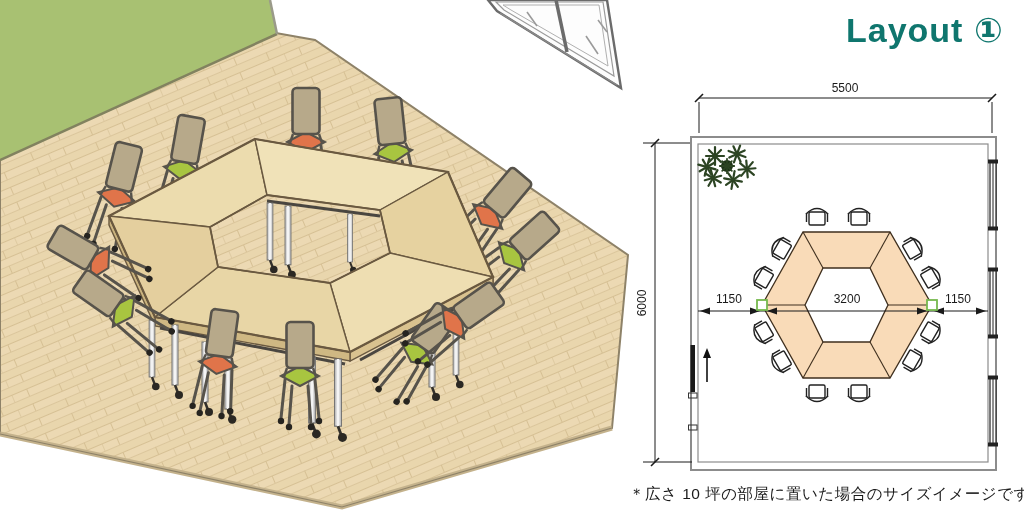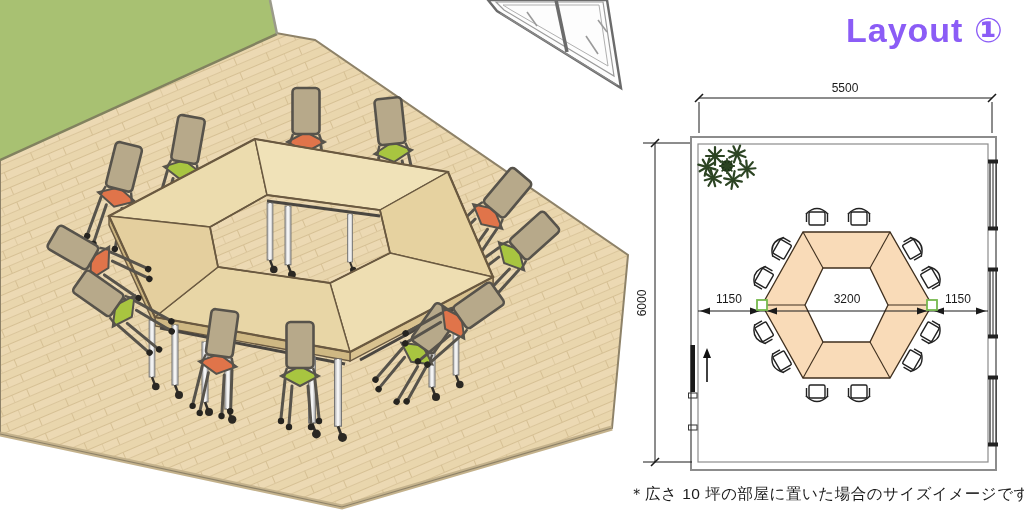--- a/index.html
+++ b/index.html
@@ -1,20 +1,20 @@
 <!DOCTYPE html>
 <html style="--wall-green: #a8c172; --floor-wood: #ecd9b3; --floor-seam: #d6c094; --table-wood: #ebd9ac; --table-edge: #6a5940; --plan-table-fill: #f9dbb8; --plan-outline: #3f2f1e; --seat-orange: #e0744a; --seat-green: #a8c540; --chair-back-tan: #b7a98a; --chair-frame: #57534b; --wall-line-gray: #8c8c8c; --dimension-black: #1a1a1a; --marker-green: #76b94e; --plant-green: #2c4423; --metal-silver: #d8d8d8;"><head>
 <meta charset="utf-8">
 <style>
   html,body{margin:0;padding:0;background:#fff;}
   body{width:1024px;height:519px;position:relative;overflow:hidden;
        font-family:"Liberation Sans","DejaVu Sans",sans-serif;}
   #stage{position:absolute;left:0;top:0;}
   .title{position:absolute;left:846px;top:10px;font-size:34px;font-weight:bold;
-         color:#8b5cf6;letter-spacing:1px;white-space:nowrap;}
+         color:#0f766e;letter-spacing:1px;white-space:nowrap;}
   .footnote{position:absolute;left:629px;top:484px;font-size:15.5px;color:#1a1a1a;
             letter-spacing:.5px;white-space:nowrap;}
   .dim-text{font-size:12px;fill:var(--dimension-black,#1a1a1a);}
   svg text{font-family:"Liberation Sans","DejaVu Sans",sans-serif;}
 </style>
 </head>
 <body>
 
 <svg id="stage" width="1024" height="519" viewBox="0 0 1024 519">
   <defs>

